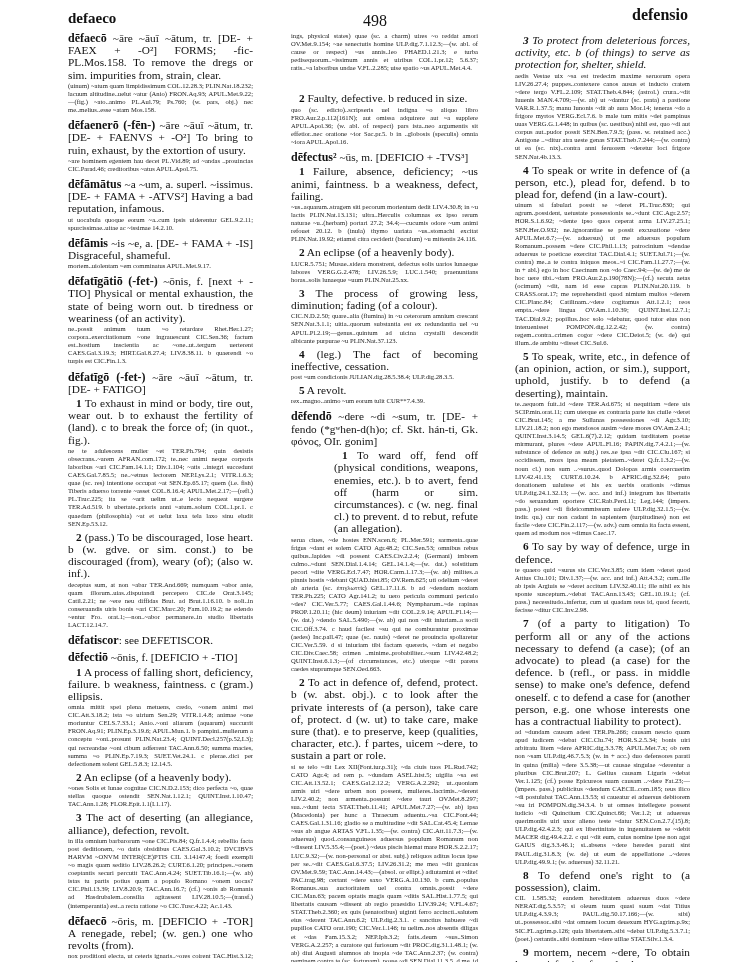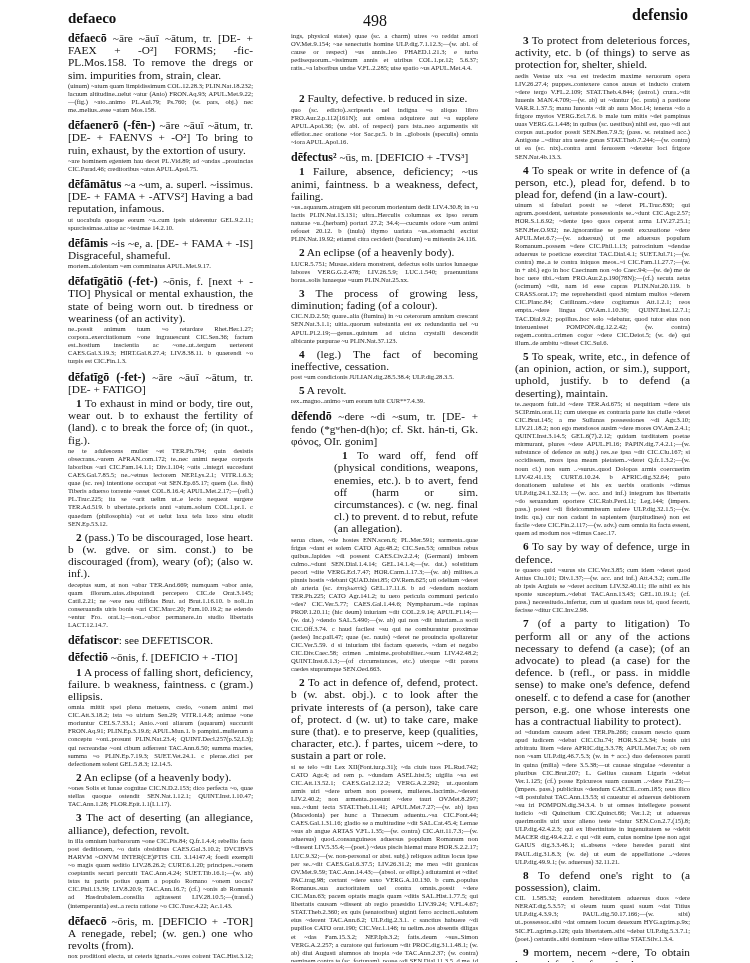--- a/index.html
+++ b/index.html
@@ -95,21 +95,21 @@
       <div class="entry">
         <div class="lemma-line"><span class="lemma">dēfendō</span><span> ~dere ~di ~sum, tr. [DE- + fendo (*gʷhen-d(h)o; cf. Skt. hán-ti, Gk. φόνος, OIr. gonim]</span></div>
         <div class="sense" style="text-indent: 8px; margin-left: 43px;"><span class="num">1</span> <span>To ward off, fend off (physical conditions, weapons, enemies, etc.). b to avert, fend off (harm or sim. circumstances). c (w. neg. final cl.) to prevent. d to rebut, refute (an allegation).</span></div>
         <div class="cite">serua ciues, ~de hostes ENN.scen.6; PL.Mer.591; sarmenta..quae frigus ~dant et solem CATO Agr.48.2; CIC.Sen.53; omnibus rebus quibus..lapides ~di possent CAES.Civ.2.2.4; (Germani) imbrem culmo..~dunt SEN.Dial.1.4.14; GEL.14.1.4;—(w. dat.) solstitium pecori ~dite VERG.Ecl.7.47; HOR.Carm.1.17.3;—(w. ab) milites..a pinnis hostis ~debant QUAD.hist.85; OV.Rem.625; uti odelium ~deret ab arteria (sc. ἐπιγλωττίς) GEL.17.11.6. b ad ~dendam noxiam TER.Ph.225; CATO Agr.141.2; tu uero pericula communi periculo ~des? CIC.Ver.5.77; CAES.Gal.1.44.6; Nympharum..~de rapinas PROP.1.20.11; (hic deum) iniuriam ~dit COL.2.9.14; APUL.Fl.14;—(w. dat.) ~dendo SAL.5.490;—(w. ab) qui non ~dit iniuriam..a socii CIC.Off.3.74. c haud facilest ~su qui ne comburantur proximae (aedes) Inc.pall.47; quae (sc. nauis) ~deret ne prouincia spoliaretur CIC.Ver.5.59. d si iniuriam tibi factam quereris, ~dam et negabo CIC.Div.Caec.58; crimen ..minime..probabiliter..~sum LIV.42.48.2; QUINT.Inst.6.1.3;—(of circumstances, etc.) uterque ~dit parens caedes stuprumque SEN.Oed.663.</div>
         <div class="sense" style="text-indent: 8px;"><span class="num">2</span> <span>To act in defence of, defend, protect. b (w. abst. obj.). c to look after the private interests of (a person), take care of, protect. d (w. ut) to take care, make sure (that). e to preserve, keep (qualities, character, etc.). f partes, uicem ~dere, to sustain a part or role.</span></div>
         <div class="cite">si se telo ~dit Lex XII(Font.iur.p.31); ~da ciuis tuos PL.Rud.742; CATO Agr.4; ad rem p. ~dundam ASEL.hist.5; uigilia ~sa est CIC.Att.13.52.1; CAES.Gal.2.12.2; VERG.A.2.292; ut..quoniam armis uiri ~dere urbem non possent, mulieres..lacrimis..~derent LIV.2.40.2; non armenta..possunt ~dere tauri OV.Met.8.297; sua..~dunt tecta STAT.Theb.11.41; APUL.Met.7.27;—(w. ab) ipsa (Macedonia) per hunc a Thraecum aduentu..~sa CIC.Font.44; CAES.Gal.1.31.16; gladio se a multitudine ~dit SAL.Cat.45.4; Lernae ~sus ab angue ARTAS V.FL.1.35;—(w. contra) CIC.Att.11.7.3;—(w. aduersus) quod..consanguineos aduersus populum Romanum non ~dissent LIV.5.35.4;—(poet.) ~deus piscis hiemat mare HOR.S.2.2.17; LUC.9.32;—(w. non-personal or abst. subj.) reliquos aditus locus ipse per se..~dit CAES.Gal.6.37.5; LIV.26.31.2; me mea ~dit granicas OV.Met.9.59; TAC.Ann.14.43;—(absol. or ellipt.) adiutamini et ~dite! PAC.trag.98; certant ~dere saxo VERG.A.10.130. b cum..populus Romanus..sua auctoritatem uel contra omnis..possit ~dere CIC.Man.63; pacem optatis magis quam ~ditis SAL.Hist.1.77.5; qui libertatis causam ~dissent ab regio praesidio LIV.39.24; V.FL.4.67; STAT.Theb.2.360; ex quis (senatoribus) uiginti ferro accincti..salutem eius ~derent TAC.Ann.6.2; ULP.dig.2.3.1. c sanctius habuere ~di pupillos CATO orat.190; CIC.Ver.1.146; tu uelim..nos absentis diligas et ~das Fam.15.3.2; NEP.Iph.3.2; fatis..deum ~sus..Simon VERG.A.2.257; a curatore qui furiosum ~dit PROC.dig.31.1.48.1; (w. ab) diui Augusti alumnos ab inopia ~de TAC.Ann.2.37; (w. contra) neminem contra te (sc. fortunam)..posse ~di SEN.Dial.11.3.5. d me..id maxime ~disse ut si uincere CIC.S.Rosc.136; diligentissime se ut annui essemus ~sururum Att.5.17.5. e tempora..quamquam totidem ~dat utraque (sc. pes) MAUR.1616. f PL.Mil.811; nisas partis ..is libris copiosius ~sas quam suas CIC.Att.13.25.3; sermone..~dentis uicem modo rhetoris atque poetae HOR.S.1.10.12; ART 194.</div>
       </div>
     </div>
   <div class="col col3">
       <div class="entry">
-        <div class="sense" style="text-indent: 8px;"><span class="num">3</span> <span>To protect from deleterious forces, activity, etc. b (of things) to serve as protection for, shelter, shield.</span></div>
+        <div class="sense" style="text-indent: 8px; font-style: italic;"><span class="num">3</span> <span>To protect from deleterious forces, activity, etc. b (of things) to serve as protection for, shelter, shield.</span></div>
         <div class="cite">aedis Vestae uix ~sa est tredecim maxime seruorum opera LIV.26.27.4; puppes..contexere canos ausus et inducto cratem ~dere tergo V.FL.2.109; STAT.Theb.4.844; (astrol.) crura..~dit Iuuenis MAN.4.709;—(w. ab) ut ~dantur (sc. prata) a pastione VAR.R.1.37.5; manu Iunonis ~dit ab aura Mor.14; teneras ~do a frigore myrtos VERG.Ecl.7.6. b male tum mitis ~det pampinus uuas VERG.G.1.448; in quibus (sc. uestibus) nihil est, quo ~di aut corpus aut..pudor possit SEN.Ben.7.9.5; (pass. w. retained acc.) Antigone ..~ditur atra ueste genas STAT.Theb.7.244;—(w. contra) ut ea (sc. nix)..contra anni feruorem ~deretur loci frigore SEN.Nat.4b.13.3.</div>
         <div class="sense" style="text-indent: 8px;"><span class="num">4</span> <span>To speak or write in defence of (a person, etc.), plead for, defend. b to plead for, defend (in a law-court).</span></div>
         <div class="cite">uinum si fabulari possit se ~deret PL.Truc.830; qui agrum..possident, uetustate possessionis se..~dunt CIC.Agr.2.57; HOR.S.1.6.92; ~dente ipso quos ceperat arma LIV.27.25.1; SEN.Her.O.932; ne..ignorantiae se possit excusatione ~dere APUL.Met.6.7;—(w. aduersus) ut me aduersus populum Romanum..possem ~dere CIC.Phil.1.13; patrocinium ~dendae aduersus te poeticae exercitat TAC.Dial.4.1; SUET.Jul.71;—(w. contra) me..a te contra iniquos meos..~i CIC.Fam.11.27.7;—(w. in + abl.) ego in hoc Caecinam non ~do Caec.94;—(w. de) me de hoc uere tibi..~dam FRO.Aur.2.p.190(78N);—(cf.) secuta aetas (ocimum) ~dit, nam id esse capras PLIN.Nat.20.119. b CRASS.orat.17; me reprehendisti quod nimium multos ~derem CIC.Planc.84; Catilinam..~dere cogitamus Att.1.2.1; reos empta..~dere lingua OV.Am.1.10.39; QUINT.Inst.12.7.1; TAC.Dial.9.2; popillus..hoc solo ~debatur, quod tutor eius non interuenisset POMPON.dig.12.2.42; (w. contra) regem..contra..crimen cogor ~dere CIC.Deiot.5; (w. de) qui illum..de ambitu ~disset CIC.Sul.6.</div>
         <div class="sense" style="text-indent: 8px;"><span class="num">5</span> <span>To speak, write, etc., in defence of (an opinion, action, or sim.), support, uphold, justify. b to defend (a deserting), maintain.</span></div>
         <div class="cite">te..aequom fuit..id ~dere TER.Ad.675; si nequitiam ~dere uis SCIP.min.orat.11; cum uterque ex contraria parte ius ciuile ~deret CIC.Brut.145; a me Sullanas possessiones ~di Agr.3.10; LIV.21.18.2; non ego mendosos ausim ~dere mores OV.Am.2.4.1; QUINT.Inst.3.14.5; GEL.6(7).2.12; quidam tarditatem poetae mirmurant, plures ~dere APUL.Fl.16; PAPIN.dig.7.4.2.1;—(w. substance of defence as subj.) res..se ipsa ~dit CIC.Clu.167; si occidissem, mors ipsa meam pietatem..~deret Q.fr.1.3.2;—(w. noun cl.) non sum ..~surus..quod Dolopas armis coercuerim LIV.42.41.13; CURT.6.10.24. b AFRIC.dig.32.64; puto donationem ualuisse et his ex uerbis orationis ~dimus ULP.dig.24.1.32.13; —(w. acc. and inf.) integrum ius libertatis ~do seruandum oportere CIC.Rab.Perd.11; Leg.144; (impers. pass.) potest ~di fideicommissum ualere ULP.dig.32.1.5;—(w. indir. qu.) cur non cadant in sapientem (turpitudines) non est facile ~dere CIC.Fin.2.117;—(w. adv.) cum omnia ita facta essent, quem ad modum nos ~dimus Caec.17.</div>
         <div class="sense" style="text-indent: 8px;"><span class="num">6</span> <span>To say by way of defence, urge in defence.</span></div>
         <div class="cite">te quaero quid ~surus sis CIC.Ver.3.85; cum idem ~deret quod Attius Clu.101; Div.1.37;—(w. acc. and inf.) Att.4.3.2; cum..ille ab ipsis Argiuis se ~deret accitum LIV.32.40.11; ille nihil ex his sponte susceptum..~debat TAC.Ann.13.43; GEL.10.19.1; (cf. pass.) necessitudo..infertur, cum ui quadam reus id, quod fecerit, fecisse ~ditur CIC.Inv.2.98.</div>
         <div class="sense" style="text-indent: 8px;"><span class="num">7</span> <span>(of a party to litigation) To perform all or any of the actions necessary to defend (a case); (of an advocate) to plead (a case) for the defence. b (refl., or pass. in middle sense) to make one's defence, defend oneself. c to defend a case for (another person, e.g. one whose interests one has a contractual liability to protect).</span></div>
         <div class="cite">ad ~dundam causam adest TER.Ph.266; causam nescio quam apud iudicem ~debat CIC.Clu.74; HOR.S.2.5.34; bonis uiri arbitratu litem ~dere AFRIC.dig.3.3.78; APUL.Met.7.x; ob rem non ~sam ULP.dig.46.7.5.3; (w. in + acc.) duo defensores parati in quina (milia) ~dere 3.5.38;—ut causae singulae ~derentur a pluribus CIC.Brut.207; L. Gellius causam Liguris ~debat Ver.1.125; (cf.) posse Epicureos suam causam ..~dere Fat.23;—(impers. pass.) publicitus ~dendum CAECIL.com.185; reus ilico ~di postulabat TAC.Ann.13.53; si caueatur ei aduersus debitorem ~su iri POMPON.dig.34.3.4. b ut omnes intellegere possent iudicio ~di Quinctium CIC.Quinct.66; Ver.1.2; ut aduersus querimoniis uiri uxor alieno teste ~datur SEN.Con.2.7.(15).8; ULP.dig.42.4.2.3; qui ex libertinitate in ingenuitatem se ~debit MACER dig.49.4.2.2. c qui ~dit eum, cuius nomine ipse non agat GAIUS dig.3.3.46.1; si..absens ~dere heredes parati sint PAUL.dig.31.8.3; (w. de) ut eum de appellatione ..~deres ULP.dig.49.9.1; (w. aduersus) 32.11.21.</div>
         <div class="sense" style="text-indent: 8px;"><span class="num">8</span> <span>To defend one's right to (a possession), claim.</span></div>

